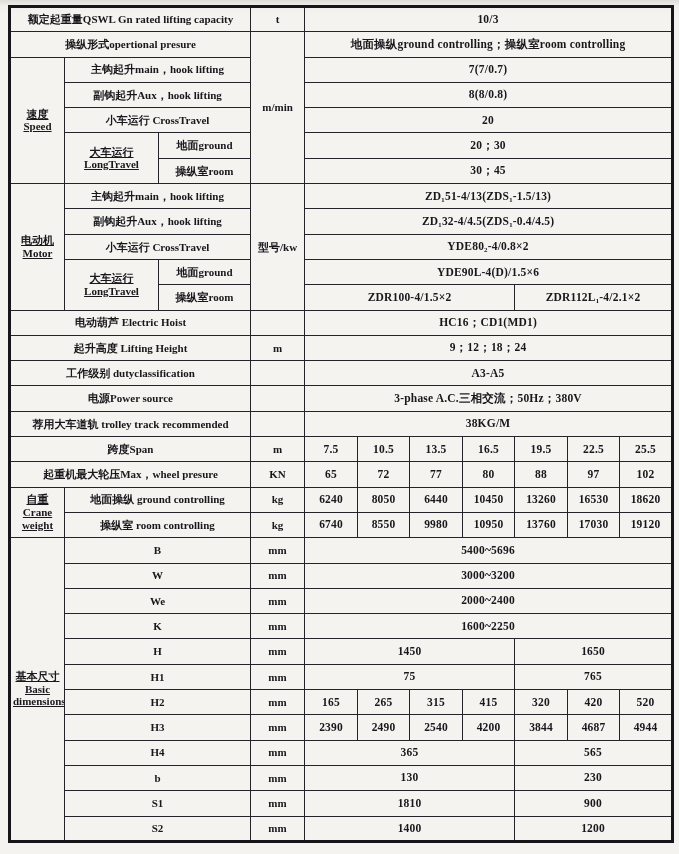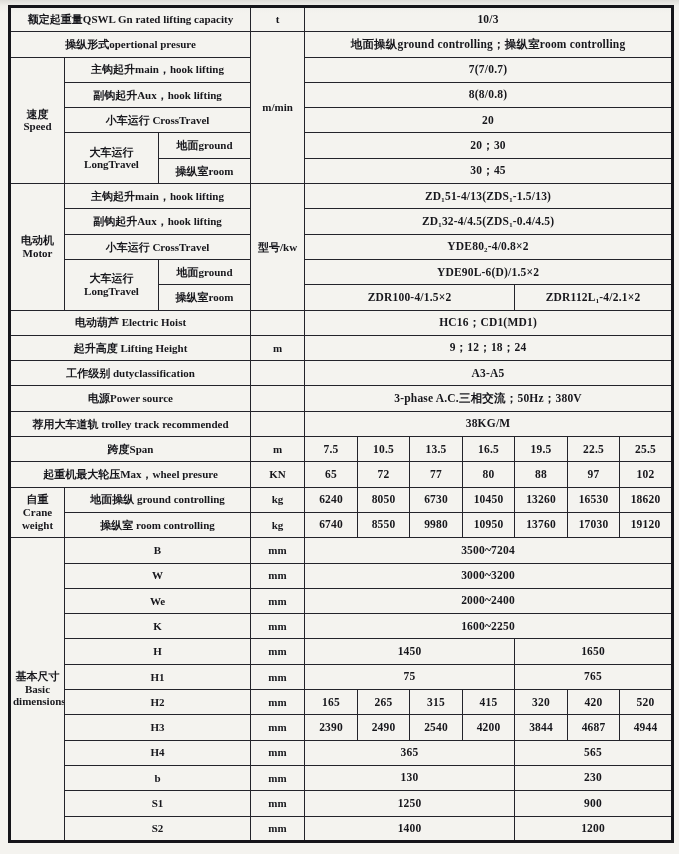--- a/index.html
+++ b/index.html
@@ -21,21 +21,21 @@
     padding-left:7px;
   }
   td{
     border:1px solid #23232a;
     text-align:center;vertical-align:middle;
     font-size:11.5px;font-weight:bold;color:#17171c;
     padding:0 2px;overflow:hidden;
     line-height:1.15;
   }
   tr{height:25px;}
-  .group{white-space:pre-line;font-size:11px;}
+  .group{white-space:pre-line;font-size:11px;text-decoration:underline;}
   .lbl{font-size:11px;}
   .val{letter-spacing:.2px;}
   .unit{font-size:11px;}
 </style>
 </head>
 <body>
 
 <div class="page">
 <table class="spec">
 <colgroup>
@@ -102,21 +102,21 @@
   <td colspan="7" class="val">ZD₁32-4/4.5(ZDS₁-0.4/4.5)</td>
 </tr>
 <tr>
   <td colspan="2" class="lbl">小车运行 CrossTravel</td>
   <td colspan="7" class="val">YDE80₂-4/0.8×2</td>
 </tr>
 <tr>
   <td rowspan="2" class="group">大车运行
 LongTravel</td>
   <td class="lbl">地面ground</td>
-  <td colspan="7" class="val">YDE90L-6(D)/1.5×2</td>
+  <td colspan="7" class="val">YDE90L-4(D)/1.5×6</td>
 </tr>
 <tr>
   <td class="lbl">操纵室room</td>
   <td colspan="4" class="val">ZDR100-4/1.5×2</td>
   <td colspan="3" class="val">ZDR112L₁-4/2.1×2</td>
 </tr>
 
 <tr>
   <td colspan="3" class="lbl">电动葫芦 Electric Hoist</td>
   <td class="unit"></td>
@@ -172,21 +172,21 @@
 </tr>
 
 <tr>
   <td rowspan="2" class="group">自重
 Crane
 weight</td>
   <td colspan="2" class="lbl">地面操纵 ground controlling</td>
   <td class="unit">kg</td>
   <td class="val">6240</td>
   <td class="val">8050</td>
-  <td class="val">6730</td>
+  <td class="val">6440</td>
   <td class="val">10450</td>
   <td class="val">13260</td>
   <td class="val">16530</td>
   <td class="val">18620</td>
 </tr>
 <tr>
   <td colspan="2" class="lbl">操纵室 room controlling</td>
   <td class="unit">kg</td>
   <td class="val">6740</td>
   <td class="val">8550</td>
@@ -196,21 +196,21 @@
   <td class="val">17030</td>
   <td class="val">19120</td>
 </tr>
 
 <tr>
   <td rowspan="12" class="group">基本尺寸
 Basic
 dimensions</td>
   <td colspan="2" class="lbl">B</td>
   <td class="unit">mm</td>
-  <td colspan="7" class="val">3500~7204</td>
+  <td colspan="7" class="val">5400~5696</td>
 </tr>
 <tr>
   <td colspan="2" class="lbl">W</td>
   <td class="unit">mm</td>
   <td colspan="7" class="val">3000~3200</td>
 </tr>
 <tr>
   <td colspan="2" class="lbl">We</td>
   <td class="unit">mm</td>
   <td colspan="7" class="val">2000~2400</td>
@@ -262,21 +262,21 @@
 </tr>
 <tr>
   <td colspan="2" class="lbl">b</td>
   <td class="unit">mm</td>
   <td colspan="4" class="val">130</td>
   <td colspan="3" class="val">230</td>
 </tr>
 <tr>
   <td colspan="2" class="lbl">S1</td>
   <td class="unit">mm</td>
-  <td colspan="4" class="val">1250</td>
+  <td colspan="4" class="val">1810</td>
   <td colspan="3" class="val">900</td>
 </tr>
 <tr>
   <td colspan="2" class="lbl">S2</td>
   <td class="unit">mm</td>
   <td colspan="4" class="val">1400</td>
   <td colspan="3" class="val">1200</td>
 </tr>
 
 </tbody>

